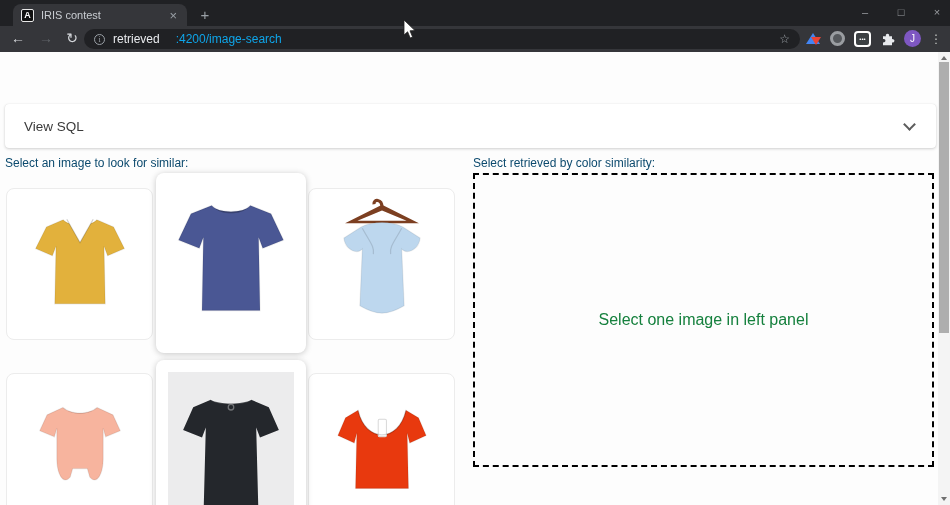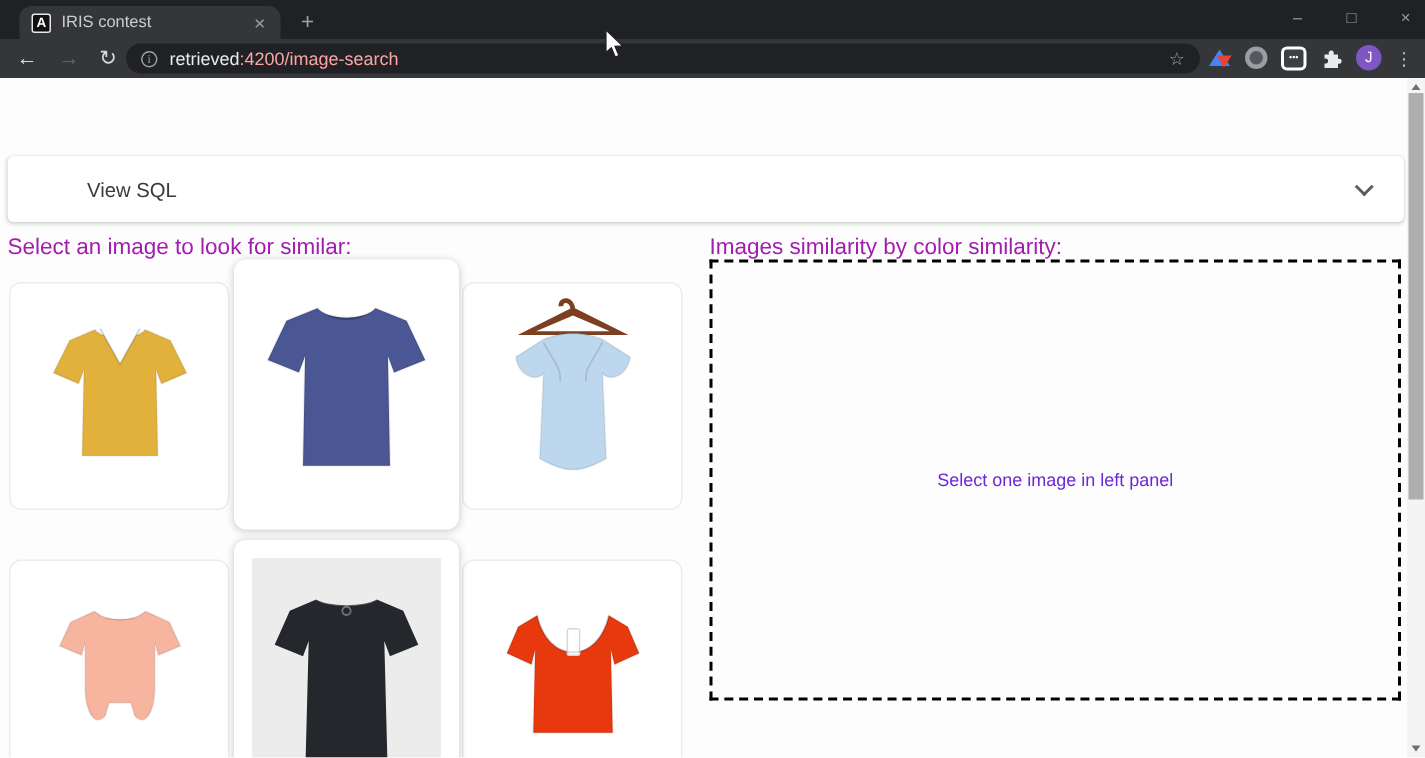--- a/index.html
+++ b/index.html
@@ -22,21 +22,21 @@
 
   .toolbar { position:absolute; left:0; top:26px; width:950px; height:26px; background:#35363a; }
   .navbtn { position:absolute; top:28px; width:20px; height:20px; display:flex; align-items:center;
             justify-content:center; color:#d6d9dc; font-size:14px; }
   .navbtn.dim { color:#5f6368; }
   .urlpill { position:absolute; left:84px; top:29px; width:716px; height:20px; background:#202124;
              border-radius:10px; display:flex; align-items:center; padding:0 10px; }
   .info-ic { width:11px; height:11px; border:1px solid #9aa0a6; border-radius:50%; color:#9aa0a6;
              font-size:8px; line-height:9px; text-align:center; font-family:"Liberation Serif", serif; flex:none; }
   .urltext { margin-left:8px; font-size:12px; color:#e8eaed; white-space:nowrap; }
-  .urltext .dim { color:#fca5a5; }
+  .urltext .dim { color:#0ea5e9;padding-left:16px; }
   .star { margin-left:auto; color:#9aa0a6; font-size:12px; }
   .extrow { position:absolute; top:30px; display:flex; align-items:center; gap:9px; left:806px; }
   .ext-colorful { width:15px; height:14px; position:relative; }
   .ext-colorful .b { position:absolute; left:0; top:1px; width:0; height:0;
         border-left:7px solid transparent; border-right:7px solid transparent; border-bottom:11px solid #4285f4; }
   .ext-colorful .r { position:absolute; left:5px; top:5px; width:0; height:0;
         border-left:5px solid transparent; border-right:5px solid transparent; border-top:8px solid #ea4335; }
   .ext-clock { width:15px; height:15px; border-radius:50%; background:#55585c; border:3px solid #9a9da1; }
   .ext-dots { width:17px; height:16px; background:#fff; border-radius:4px; display:flex; align-items:center; justify-content:center; }
   .ext-dots .inner { width:13px; height:12px; background:#3c4043; border-radius:2px; color:#fff; font-size:6px;
@@ -52,31 +52,31 @@
   .page { position:absolute; left:0; top:52px; width:938px; height:453px; background:#fdfdfd; }
   .appheader { position:absolute; left:0; top:10px; height:34px; display:flex; align-items:center; }
   .hamburger { width:15px; height:11px; margin-left:18px; border-top:2px solid #202124;
                border-bottom:2px solid #202124; position:relative; }
   .hamburger:after { content:""; position:absolute; left:0; top:3.5px; width:100%; height:2px; background:#202124; }
   .apptitle { margin-left:8px; font-size:16px; font-weight:bold; color:#202124; letter-spacing:.2px; }
 
   .sqlpanel { position:absolute; left:5px; top:52px; width:931px; height:44px; background:#fff; border-radius:4px;
               box-shadow:0 1px 3px rgba(0,0,0,.18), 0 0 1px rgba(0,0,0,.1);
               display:flex; align-items:center; padding:0 22px 0 19px; }
-  .sqlpanel .label { font-size:13.5px; color:#3a3a3a;margin-left:34px; }
+  .sqlpanel .label { font-size:13.5px; color:#3a3a3a; }
   .chevron { margin-left:auto; width:9px; height:9px; border-right:2px solid #5c5c5c; border-bottom:2px solid #5c5c5c;
              transform:rotate(45deg); margin-top:-4px; }
 
-  .heading { position:absolute; top:104px; font-size:15px; color:#a21caf; }
+  .heading { position:absolute; top:104px; font-size:12px; color:#0c4a6e; }
   .heading.left { left:5px; }
   .heading.right { left:473px; }
 
   .resultbox { position:absolute; left:473px; top:121px; width:461px; height:294px;
                border:2px dashed #000; display:flex; align-items:center; justify-content:center; }
-  .resultbox .ph { font-size:12px; color:#6d28d9; }
+  .resultbox .ph { font-size:16px; color:#15803d; }
 
   .card { position:absolute; background:#fff; border:1px solid #ececec; border-radius:8px; overflow:hidden;
           display:flex; justify-content:center; }
   .card.elev { border:none; box-shadow:0 1px 6px rgba(0,0,0,.22); z-index:2; }
   .c1 { left:6px;   top:136px; width:147px; height:152px; }
   .c2 { left:156px; top:121px; width:150px; height:180px; }
   .c3 { left:308px; top:136px; width:147px; height:152px; }
   .c4 { left:6px;   top:321px; width:147px; height:165px; }
   .c5 { left:156px; top:308px; width:150px; height:200px; }
   .c6 { left:308px; top:321px; width:147px; height:165px; }
@@ -141,21 +141,21 @@
 
   <div class="page">
 
 
     <div class="sqlpanel">
       <div class="label">View SQL</div>
       <div class="chevron"></div>
     </div>
 
     <div class="heading left">Select an image to look for similar:</div>
-    <div class="heading right">Images similarity by color similarity:</div>
+    <div class="heading right">Select retrieved by color similarity:</div>
 
     <div class="card c1" style="color: rgb(226, 177, 60);">
       <svg width="120" height="120" viewBox="0 0 100 100" style="margin-top:14px">
         <path fill="currentColor" stroke="rgba(0,0,0,.08)" d="M36 14 C41 20 59 20 64 14 L78 20 L87 38 L73 44 L70 36 L71 84 L29 84 L30 36 L27 44 L13 38 L22 20 Z"></path>
         <path fill="#fff" d="M39 13.5 L50 33 L61 13.5 L58 12.5 C54 17.5 46 17.5 42 12.5 Z"></path>
         <path fill="none" stroke="rgba(0,0,0,.18)" d="M39 13.5 L50 33 L61 13.5"></path>
       </svg>
     </div>
 
     <div class="card c2 elev" style="color: rgb(74, 87, 148);">

